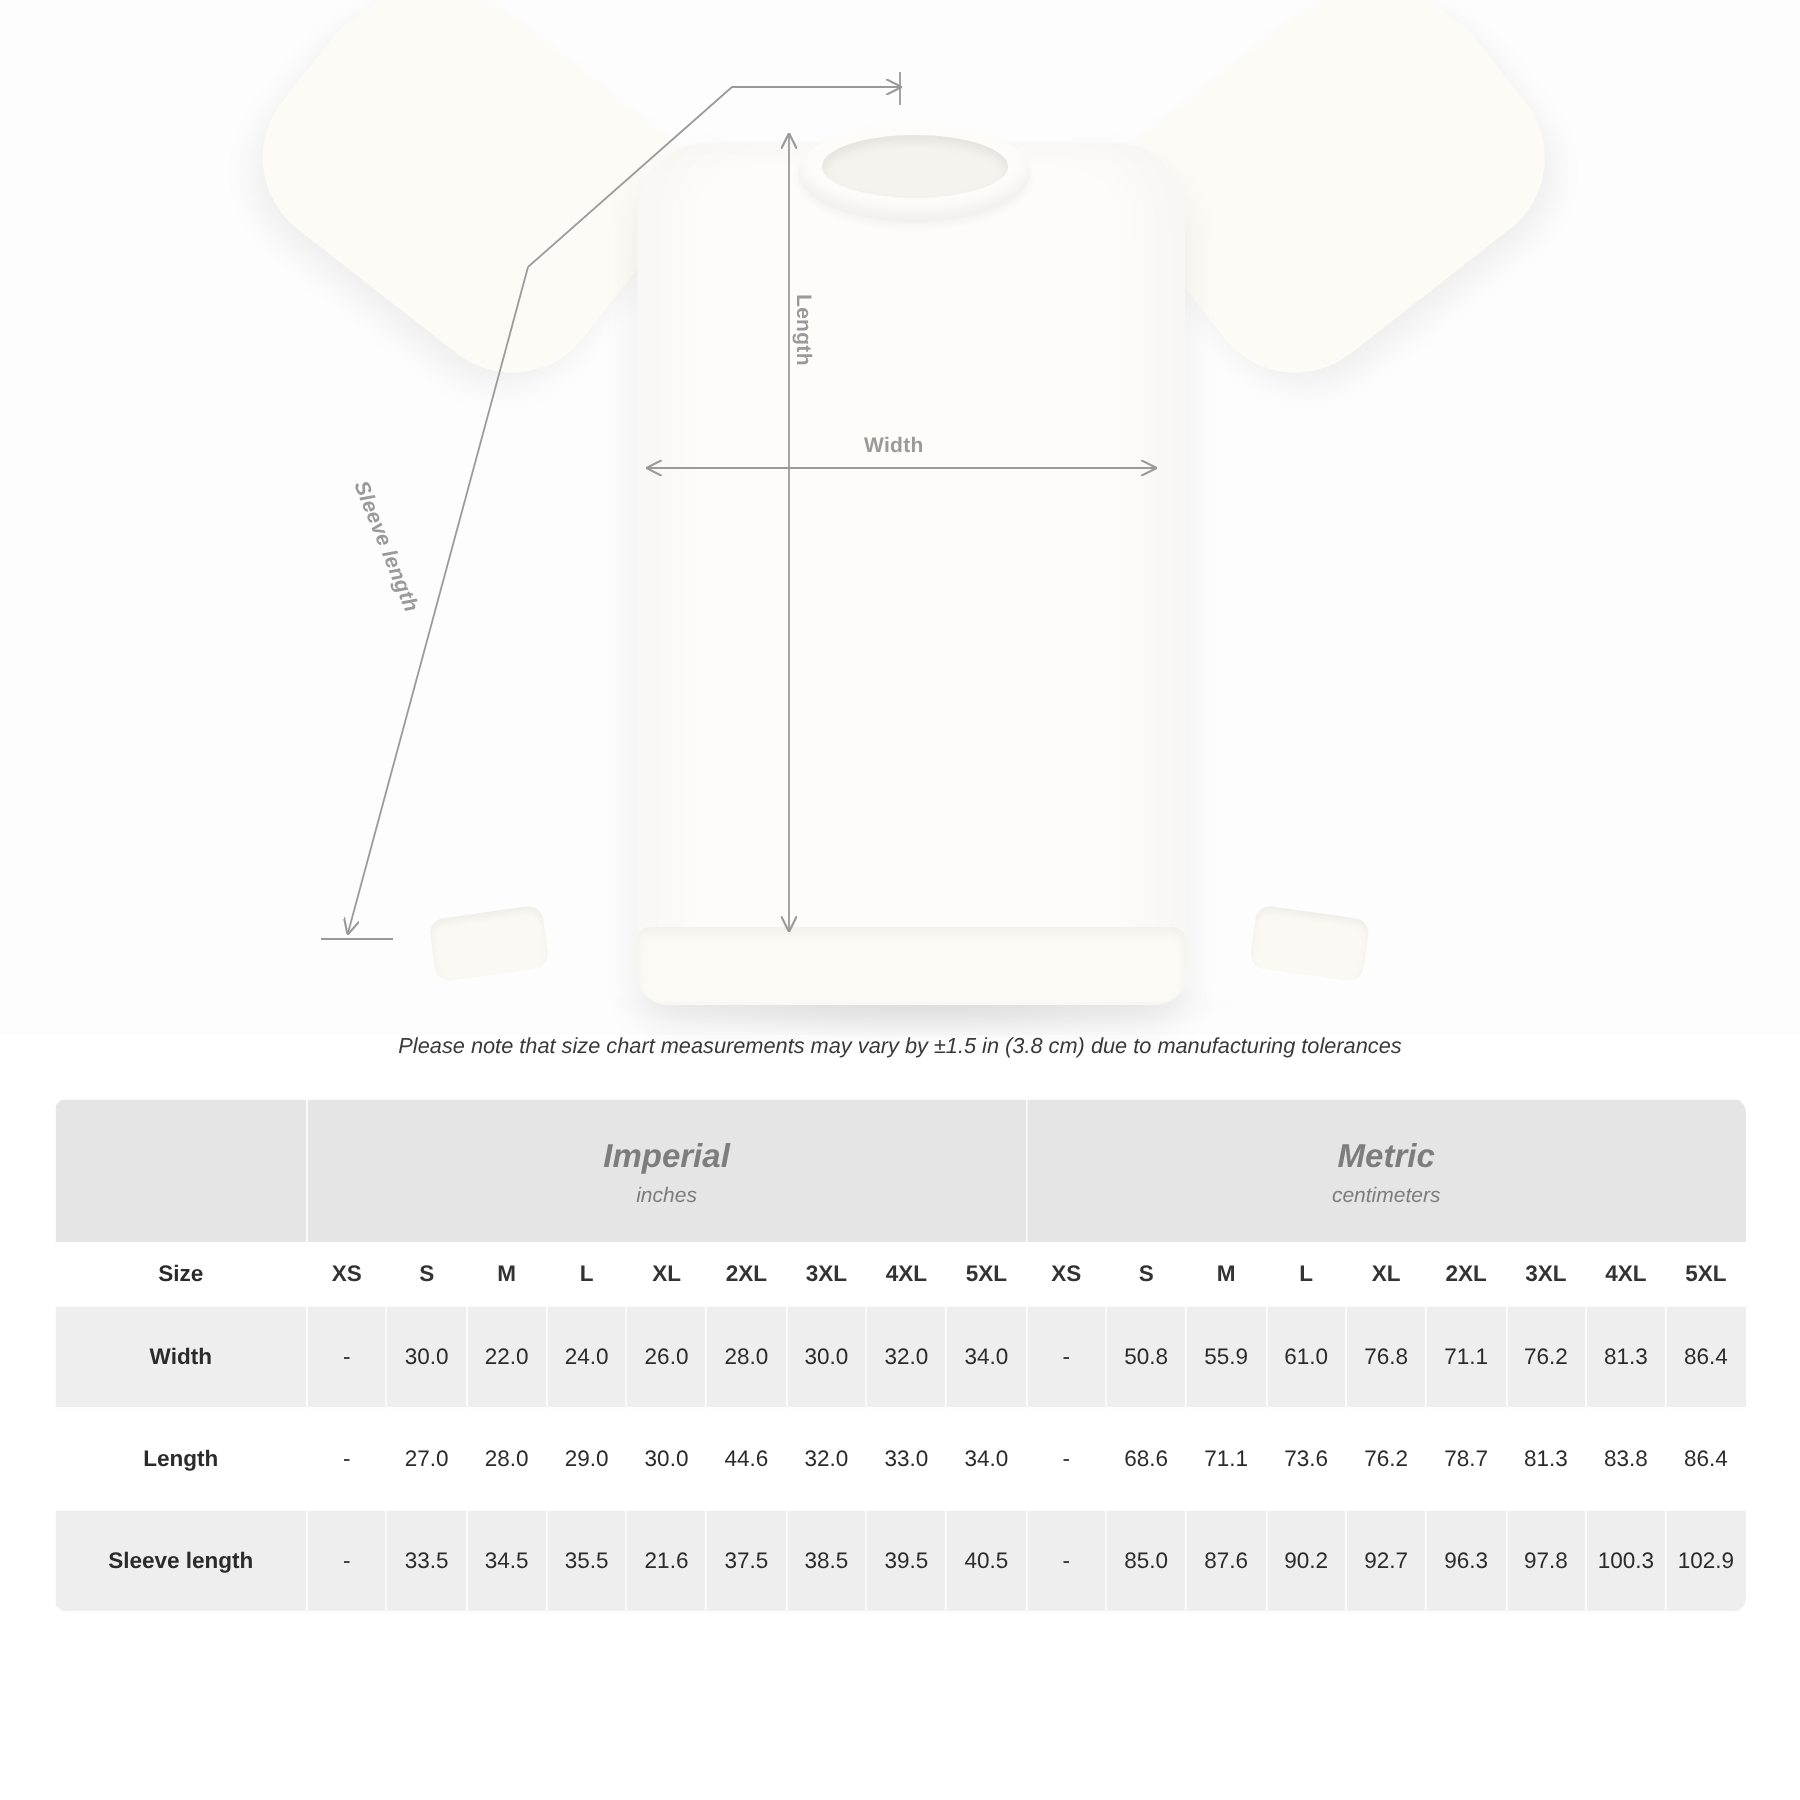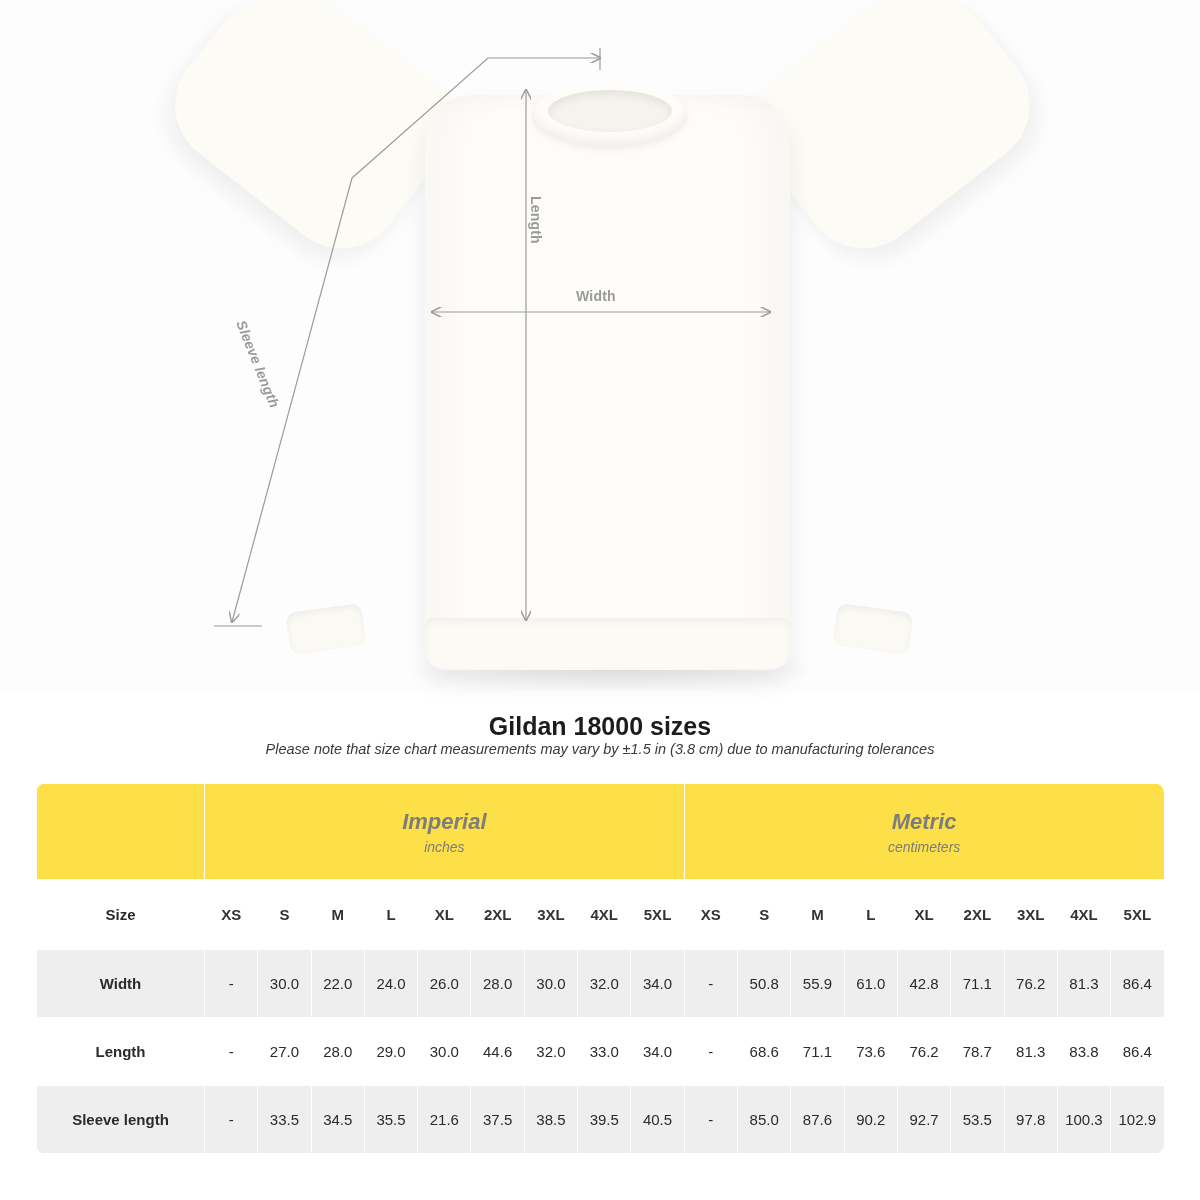--- a/index.html
+++ b/index.html
@@ -170,40 +170,40 @@
   }
   table.size-table {
     width: 1128px;
     border-collapse: collapse;
     table-layout: fixed;
   }
   table.size-table td, table.size-table th {
     border: 1px solid #ffffff;
   }
   .unit-head {
-    background: #fde047;
+    background: #e5e5e5;
     height: 96px;
     text-align: center;
     vertical-align: middle;
   }
   .unit-title {
     font-size: 22px;
     font-weight: bold;
     font-style: italic;
     color: #7d7d7d;
   }
   .unit-sub {
     font-size: 14px;
     font-style: italic;
     color: #7d7d7d;
     margin-top: 4px;
   }
   .hdr-row td {
     background: #ffffff;
-    height: 70px;
+    height: 42px;
     text-align: center;
     font-size: 15px;
     font-weight: bold;
     color: #333333;
   }
   .hdr-row td.rowlabel { font-size: 15px; }
   .data-row td {
     height: 68px;
     text-align: center;
     font-size: 15px;
@@ -259,21 +259,20 @@
       <line x1="600" y1="48" x2="600" y2="70" stroke="#9a9a9a" stroke-width="1.2"></line>
 
       <line x1="214" y1="626" x2="262" y2="626" stroke="#9a9a9a" stroke-width="1.2"></line>
     </svg>
 
     <div class="meas-label label-length">Length</div>
     <div class="meas-label label-width">Width</div>
     <div class="meas-label label-sleeve">Sleeve length</div>
   </div>
 
-  <div class="title">Gildan 18000 sizes</div>
   <div class="subtitle">Please note that size chart measurements may vary by ±1.5 in (3.8 cm) due to manufacturing tolerances</div>
 
   <div class="table-wrap">
     <table class="size-table">
       <colgroup>
         <col style="width:168px">
         <col span="18" style="width:53.3px">
       </colgroup>
       <tbody>
         <tr>
@@ -318,21 +317,21 @@
           <td>24.0</td>
           <td>26.0</td>
           <td>28.0</td>
           <td>30.0</td>
           <td>32.0</td>
           <td>34.0</td>
           <td>-</td>
           <td>50.8</td>
           <td>55.9</td>
           <td>61.0</td>
-          <td>42.8</td>
+          <td>76.8</td>
           <td>71.1</td>
           <td>76.2</td>
           <td>81.3</td>
           <td>86.4</td>
         </tr>
 
         <tr class="data-row plain">
           <td class="rowlabel">Length</td>
           <td>-</td>
           <td>27.0</td>
@@ -363,21 +362,21 @@
           <td>21.6</td>
           <td>37.5</td>
           <td>38.5</td>
           <td>39.5</td>
           <td>40.5</td>
           <td>-</td>
           <td>85.0</td>
           <td>87.6</td>
           <td>90.2</td>
           <td>92.7</td>
-          <td>53.5</td>
+          <td>96.3</td>
           <td>97.8</td>
           <td>100.3</td>
           <td>102.9</td>
         </tr>
       </tbody>
     </table>
   </div>
 
 </div>
 

